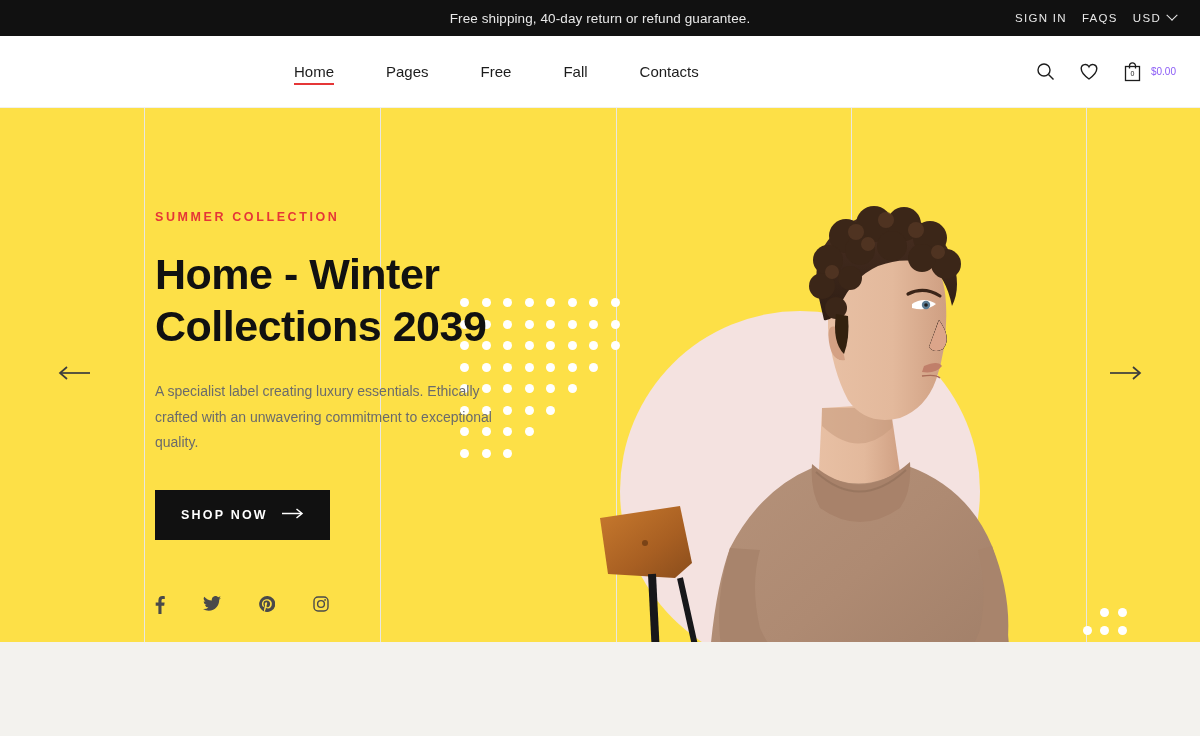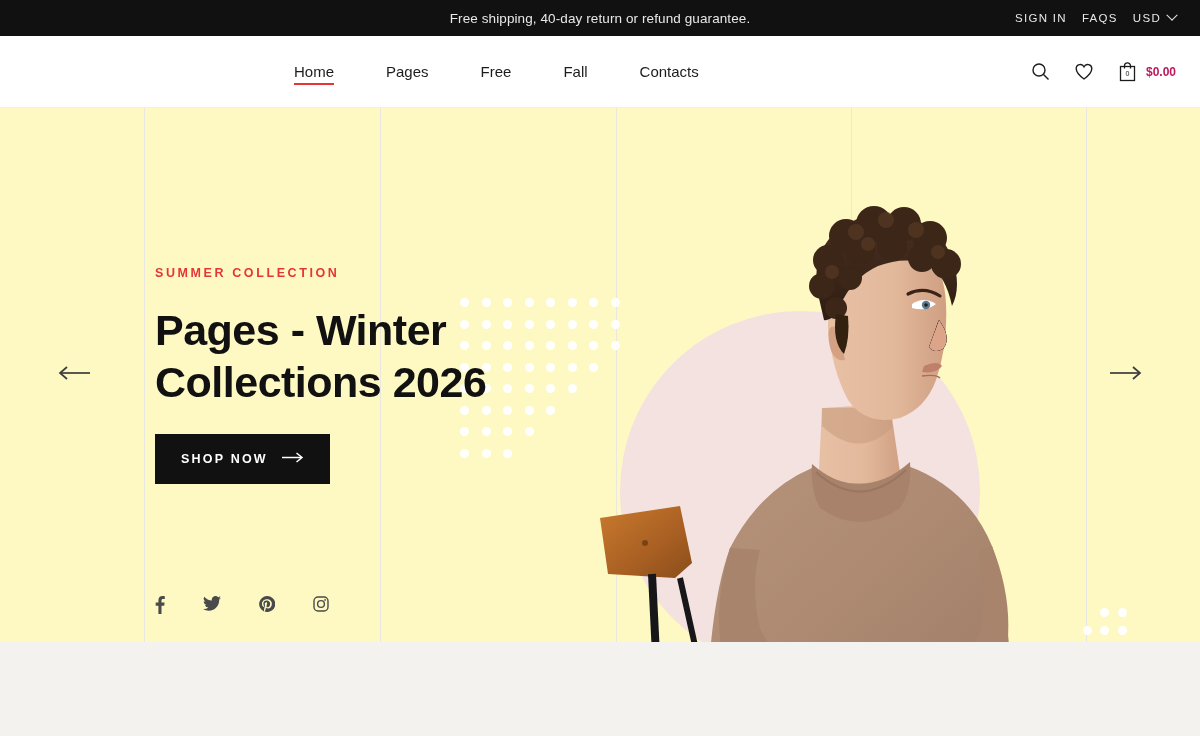--- a/index.html
+++ b/index.html
@@ -52,25 +52,25 @@
   }
   .nav-item.active::after {
     content:""; position:absolute; left:26px; right:26px; bottom:2px;
     height:1.5px; background:#e53637;
   }
   .header-icons {
     margin-left:auto; display:flex; align-items:center; gap:24px;
   }
   .hicon { cursor:pointer; display:flex; align-items:center; color:#1c1c1c; }
   .cart { display:flex; align-items:center; gap:9px; cursor:pointer; }
-  .cart-price { font-size:12px; color:#be185d; font-weight:700; }
+  .cart-price { font-size:10px; color:#8b5cf6; font-weight:400; }
 
   
   .hero {
-    position:relative; height:534px; background:#fef9c3; overflow:hidden;
+    position:relative; height:534px; background:#fde047; overflow:hidden;
   }
   .grid-lines { position:absolute; inset:0; pointer-events:none; }
   .gline { position:absolute; top:0; bottom:0; width:1px; background:#e9e7e1; }
 
   .hero-pink {
     position:absolute; left:620px; top:203px;
     width:360px; height:360px; border-radius:50%;
     background:#f4e2e0;
   }
 
@@ -407,23 +407,24 @@
       <span class="dot" style="left: 52.5px; top: 122.5px;"></span>
       <span class="dot" style="left: 70px; top: 122.5px;"></span>
       <span class="dot" style="left: 87.5px; top: 122.5px;"></span>
       <span class="dot" style="left: 105px; top: 122.5px;"></span>
       <span class="dot" style="left: 122.5px; top: 122.5px;"></span>
     </div>
 
   <div class="hero-content">
     <div class="eyebrow">SUMMER COLLECTION</div>
     <div class="hero-title">
-      <div>Pages - Winter</div>
-      <div>Collections 2026</div>
+      <div>Home - Winter</div>
+      <div>Collections 2039</div>
     </div>
+    <div class="hero-desc">A specialist label creating luxury essentials. Ethically crafted with an unwavering commitment to exceptional quality.</div>
     <button class="shop-btn">
       <span>SHOP NOW</span>
       <span>
         <svg width="22" height="11" viewBox="0 0 22 11" fill="none" stroke="#ffffff" stroke-width="1.5">
           <line x1="0" y1="5.5" x2="19" y2="5.5"></line>
             <path d="M14.5 1 L20 5.5 L14.5 10"></path>
         </svg>
       </span>
     </button>
   </div>

